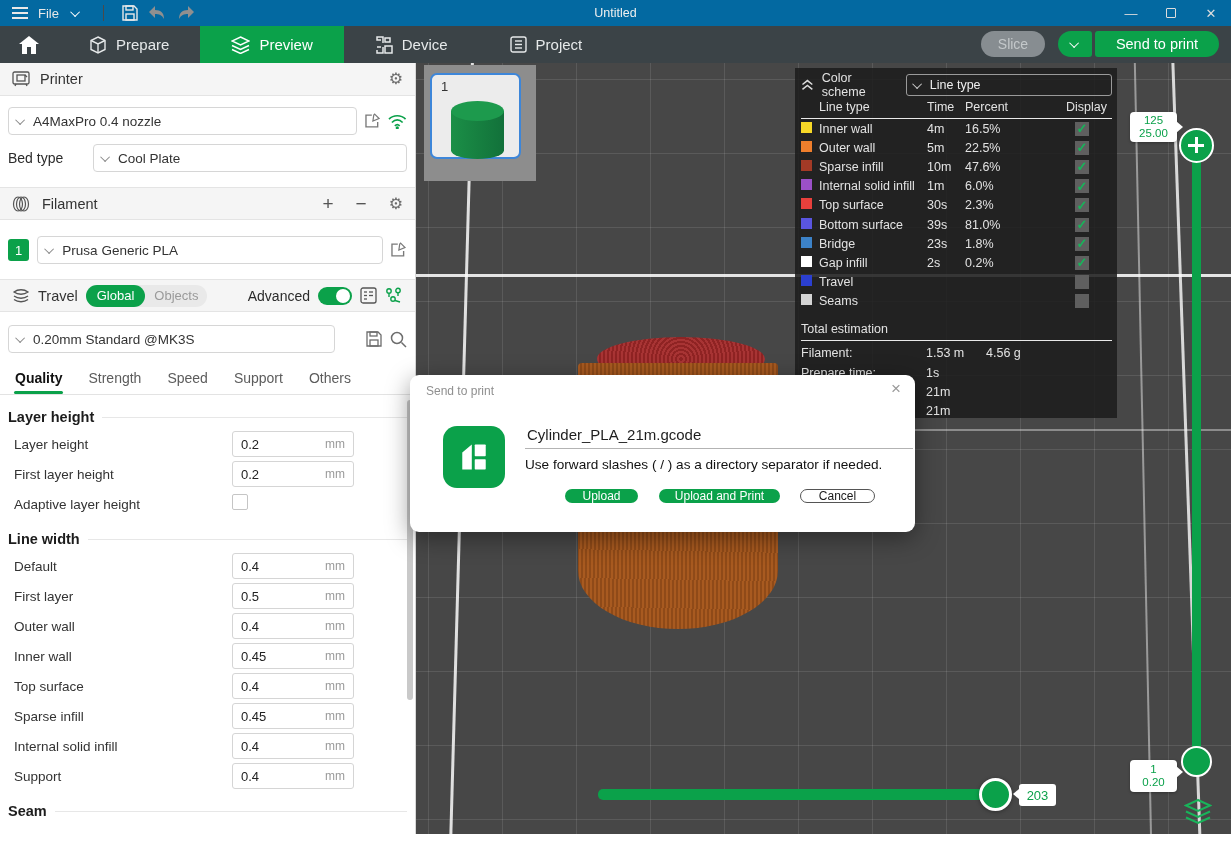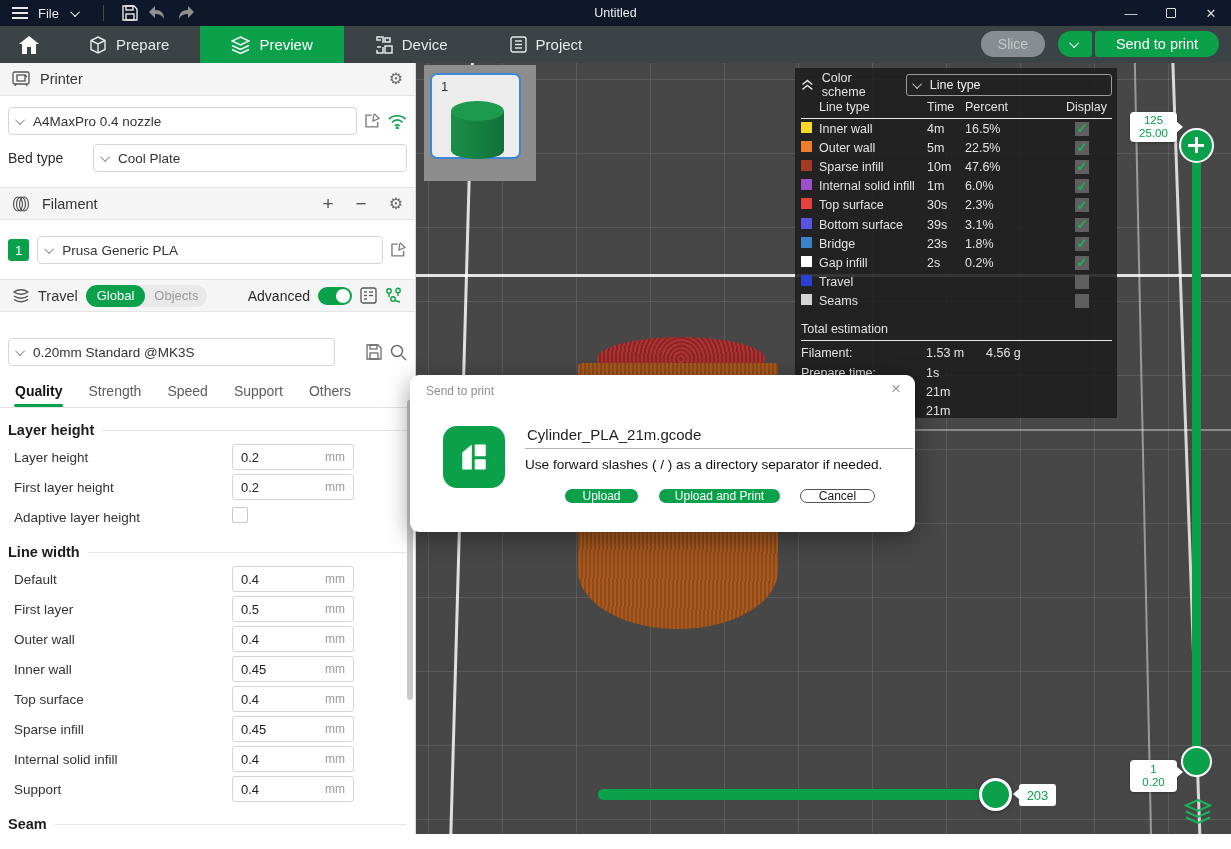--- a/index.html
+++ b/index.html
@@ -1,20 +1,20 @@
 <!DOCTYPE html>
 <html><head>
 <meta charset="utf-8">
 <style>
   * { margin:0; padding:0; box-sizing:border-box; }
   body { font-family:"Liberation Sans", sans-serif; background:#000; }
   #app { position:relative; width:1231px; height:849px; overflow:hidden; background:#fff; }
 
   
-  .titlebar { position:absolute; left:0; top:0; width:1231px; height:26px; background:#0f172a; display:flex; align-items:center; color:#e8e8e8; font-size:13px; }
+  .titlebar { position:absolute; left:0; top:0; width:1231px; height:26px; background:#0369a1; display:flex; align-items:center; color:#e8e8e8; font-size:13px; }
   .tb-left { display:flex; align-items:center; gap:8px; padding-left:10px; }
   .tb-ico { width:20px; height:18px; display:flex; align-items:center; justify-content:center; }
   .tb-div { width:1px; height:16px; background:#4a4a4a; margin:0 8px; }
   .tb-title { position:absolute; left:0; right:0; text-align:center; font-size:12.5px; color:#f0f0f0; pointer-events:none; }
   .tb-right { position:absolute; right:0; top:0; height:26px; display:flex; }
   .winbtn { width:40px; height:26px; display:flex; align-items:center; justify-content:center; color:#ddd; font-size:13px; }
   .maxbox { width:10px; height:10px; border:1px solid #ddd; border-radius:1px; }
 
   
   .navbar { position:absolute; left:0; top:26px; width:1231px; height:37px; background:#3b4347; display:flex; align-items:stretch; color:#e6e9ea; font-size:15px; }
@@ -311,21 +311,21 @@
           <line x1="9" y1="8.5" x2="13" y2="8.5"></line>
           <line x1="4" y1="12" x2="7" y2="12"></line>
         </svg>
       <svg width="18" height="17" viewBox="0 0 18 17" fill="none" stroke="#0ba14a" stroke-width="1.4">
           <circle cx="4" cy="4" r="2.2"></circle>
           <circle cx="13" cy="3.5" r="2.2"></circle>
           <circle cx="8" cy="12" r="2.2"></circle>
           <path d="M4 6.5 L4 10 M13 6 L13 9 M10 13.5 L15 15"></path>
         </svg>
     </div>
-    <div class="p-row" style="margin-top:26px">
+    <div class="p-row" style="margin-top:13px">
       <div class="select" style="width:327px">
         <span class="chev"></span>
         <span>0.20mm Standard @MK3S</span>
       </div>
       <span class="grow"></span>
       <svg width="16" height="16" viewBox="0 0 16 16" fill="none" stroke="#6d6d6d" stroke-width="1.3">
           <path d="M1 1 h11 l3 3 v11 h-14 z"></path>
           <rect x="4" y="9" width="8" height="6"></rect>
           <rect x="4" y="1" width="7" height="4"></rect>
         </svg>
@@ -516,21 +516,21 @@
       <span>30s</span>
       <span>2.3%</span>
       <span class="lg-chk">
           <i>✓</i>
         </span>
     </div>
     <div class="lg-row">
       <span><span class="sw" style="background-color: rgb(90, 85, 224);"></span></span>
       <span>Bottom surface</span>
       <span>39s</span>
-      <span>3.1%</span>
+      <span>81.0%</span>
       <span class="lg-chk">
           <i>✓</i>
         </span>
     </div>
     <div class="lg-row">
       <span><span class="sw" style="background-color: rgb(60, 130, 200);"></span></span>
       <span>Bridge</span>
       <span>23s</span>
       <span>1.8%</span>
       <span class="lg-chk">

